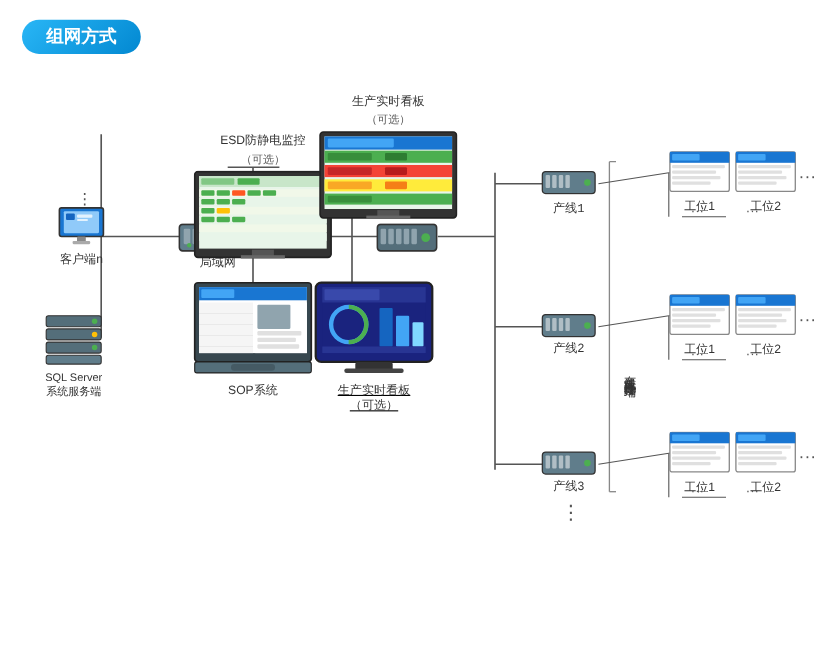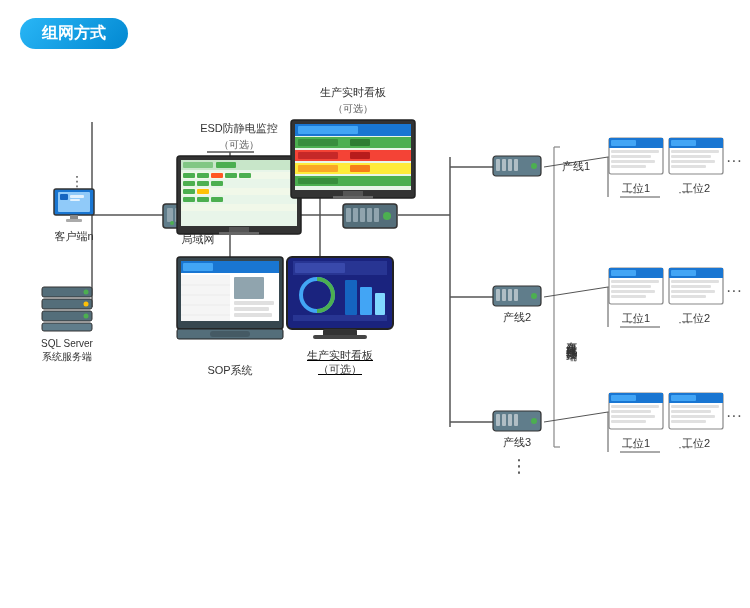--- a/index.html
+++ b/index.html
@@ -259,21 +259,21 @@
           <rect x="5" y="57" width="116" height="10" fill="#4caf50"></rect>
           <rect x="8" y="59" width="40" height="6" fill="#388e3c" rx="1"></rect>
 
           <rect x="53" y="72" width="20" height="6" fill="#555"></rect>
           <rect x="43" y="77" width="40" height="3" fill="#666"></rect>
         </svg>
       </div>
     </div>
 
     <div style="position:absolute; left:155px; top:188px;">
-      <div style="display:flex;flex-direction:column;align-items:center;gap:18px;">
+      <div style="display:flex;flex-direction:column;align-items:center;gap:3px;">
         <svg width="110" height="90" viewBox="0 0 110 90">
 
           <rect x="2" y="2" width="106" height="72" rx="3" fill="#37474f" stroke="#222" stroke-width="1.5"></rect>
           <rect x="6" y="6" width="98" height="60" fill="#fff"></rect>
 
           <rect x="6" y="6" width="98" height="12" fill="#1976d2"></rect>
           <rect x="8" y="8" width="30" height="8" fill="#42a5f5" rx="1"></rect>
 
           <rect x="6" y="20" width="49" height="46" fill="#f5f5f5"></rect>
           <rect x="57" y="20" width="47" height="46" fill="#fff"></rect>
@@ -315,21 +315,21 @@
 
           <rect x="38" y="74" width="34" height="8" fill="#333" rx="2"></rect>
           <rect x="28" y="80" width="54" height="4" fill="#444" rx="2"></rect>
         </svg>
         <div class="label-text" style="white-space:pre-line;text-align:center;">生产实时看板
 （可选）</div>
       </div>
     </div>
 
     <div style="position:absolute; left:472px; top:88px;">
-      <div style="display:flex;flex-direction:row;align-items:center;gap:20px;">
+      <div style="display:flex;flex-direction:column;align-items:center;gap:7px;font-family:Liberation Mono, monospace;">
         <svg width="50" height="22" viewBox="0 0 50 22">
           <rect x="1" y="1" width="48" height="20" rx="3" fill="#607d8b" stroke="#333" stroke-width="1.2"></rect>
           <rect x="4" y="4" width="4" height="12" rx="1" fill="#b0bec5"></rect>
           <rect x="10" y="4" width="4" height="12" rx="1" fill="#b0bec5"></rect>
           <rect x="16" y="4" width="4" height="12" rx="1" fill="#b0bec5"></rect>
           <rect x="22" y="4" width="4" height="12" rx="1" fill="#b0bec5"></rect>
           <circle cx="42" cy="11" r="3" fill="#4caf50"></circle>
         </svg>
         <div class="label-text">产线1</div>
       </div>

